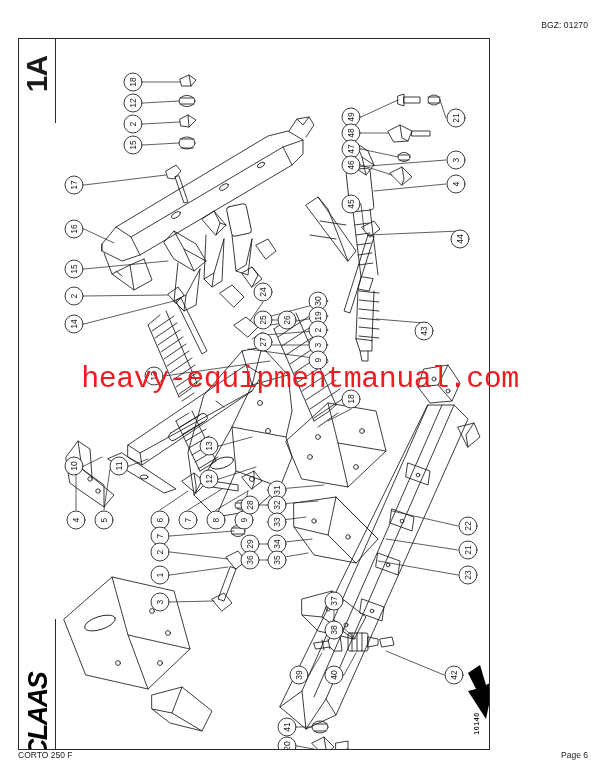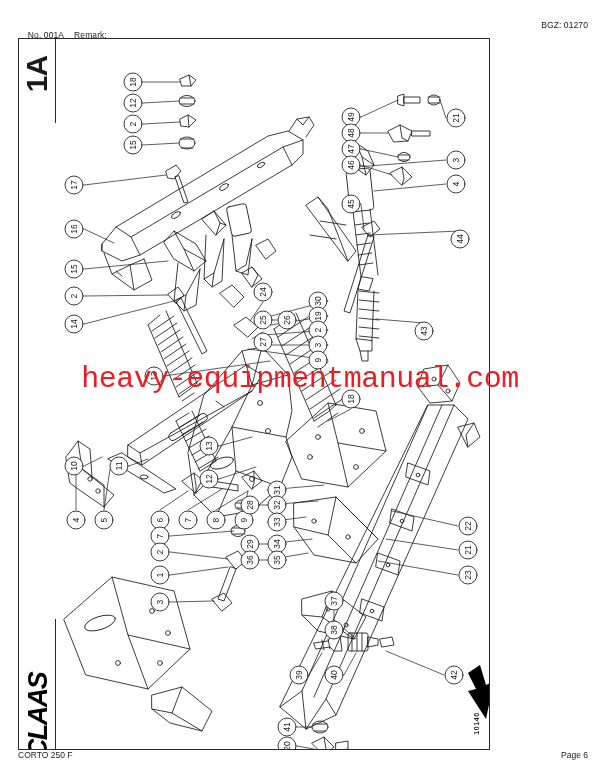--- a/index.html
+++ b/index.html
@@ -174,23 +174,20 @@
   .ftr-right {
     position: absolute;
     right: 12px;
     top: 0;
   }
 </style>
 </head>
 <body>
 
 <div class="page-header">
-  <div class="hdr-left">
-    <span class="hdr-no">No. 001A</span><span>Remark:</span>
-  </div>
   <div class="hdr-right">BGZ: 01270</div>
 </div>
 
 <div class="sheet-frame">
 
   <div class="strip-rule-top"></div>
   <div class="strip-rule-bottom"></div>
 
   <div class="group-code">1A</div>
   <div class="brand-logo">CLAAS</div>

